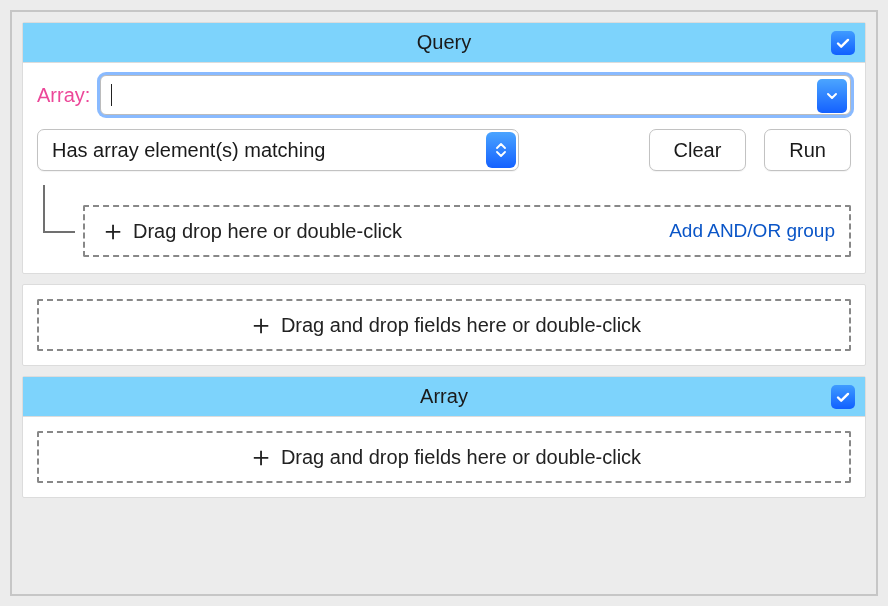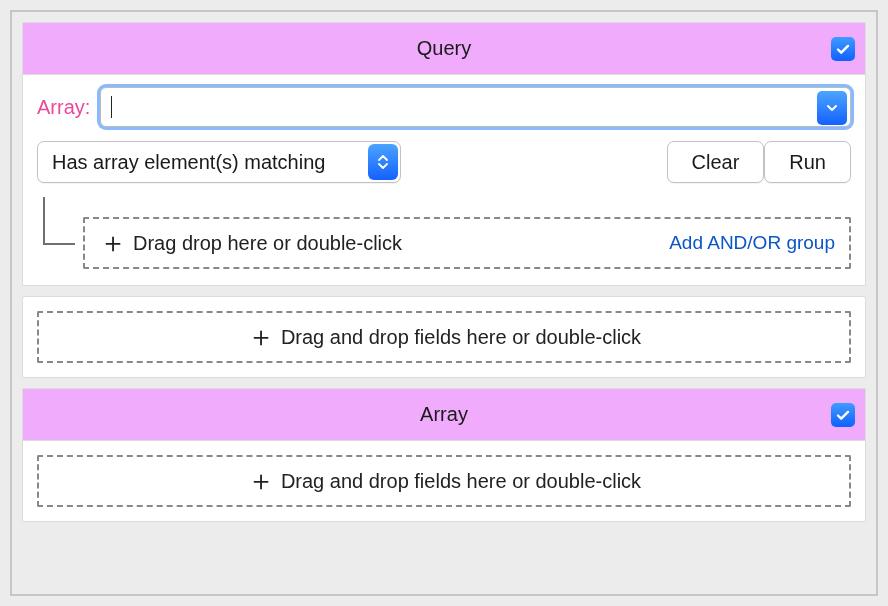--- a/index.html
+++ b/index.html
@@ -18,23 +18,23 @@
     height: 100%;
   }
   .panel {
     background: #ffffff;
     border: 1px solid #dcdcdc;
     border-radius: 2px;
     margin-bottom: 10px;
   }
   .panel:last-child { margin-bottom: 0; }
   .panel-header {
-    background: #f0abfc;
+    background: #7dd3fc;
     border-bottom: 1px solid #dcdcdc;
-    height: 52px;
+    height: 40px;
     display: flex;
     align-items: center;
     position: relative;
   }
   .panel-title {
     flex: 1;
     text-align: center;
     font-size: 20px;
     color: #1a1a1a;
   }
@@ -79,21 +79,21 @@
     right: 3px; top: 3px;
     width: 30px; height: 34px;
     border-radius: 5px;
     background: linear-gradient(#4ba5ff, #1461ff);
     display: flex; align-items: center; justify-content: center;
     cursor: pointer;
   }
 
   
   .select {
-    width: 364px;
+    width: 482px;
     height: 42px;
     border-radius: 7px;
     border: 1px solid #c2c2c2;
     background: #fff;
     display: flex;
     align-items: center;
     padding-left: 14px;
     font-size: 20px;
     color: #1a1a1a;
     position: relative;
@@ -202,21 +202,21 @@
           <span>Has array element(s) matching</span>
           <div class="select-btn">
             <svg width="10" height="6" viewBox="0 0 10 6">
                 <path d="M1 5 L5 1 L9 5" stroke="#fff" stroke-width="1.8" fill="none" stroke-linecap="round" stroke-linejoin="round"></path>
               </svg>
             <svg width="10" height="6" viewBox="0 0 10 6">
                 <path d="M1 1 L5 5 L9 1" stroke="#fff" stroke-width="1.8" fill="none" stroke-linecap="round" stroke-linejoin="round"></path>
               </svg>
           </div>
         </div>
-        <div style="display:flex; ">
+        <div style="display:flex; gap:18px;">
           <button class="btn">Clear</button>
           <button class="btn">Run</button>
         </div>
       </div>
 
       <div class="tree-wrap">
         <div class="tree-bracket"></div>
         <div class="dropzone">
           <span class="plus">＋</span>
           <span>Drag drop here or double-click</span>

